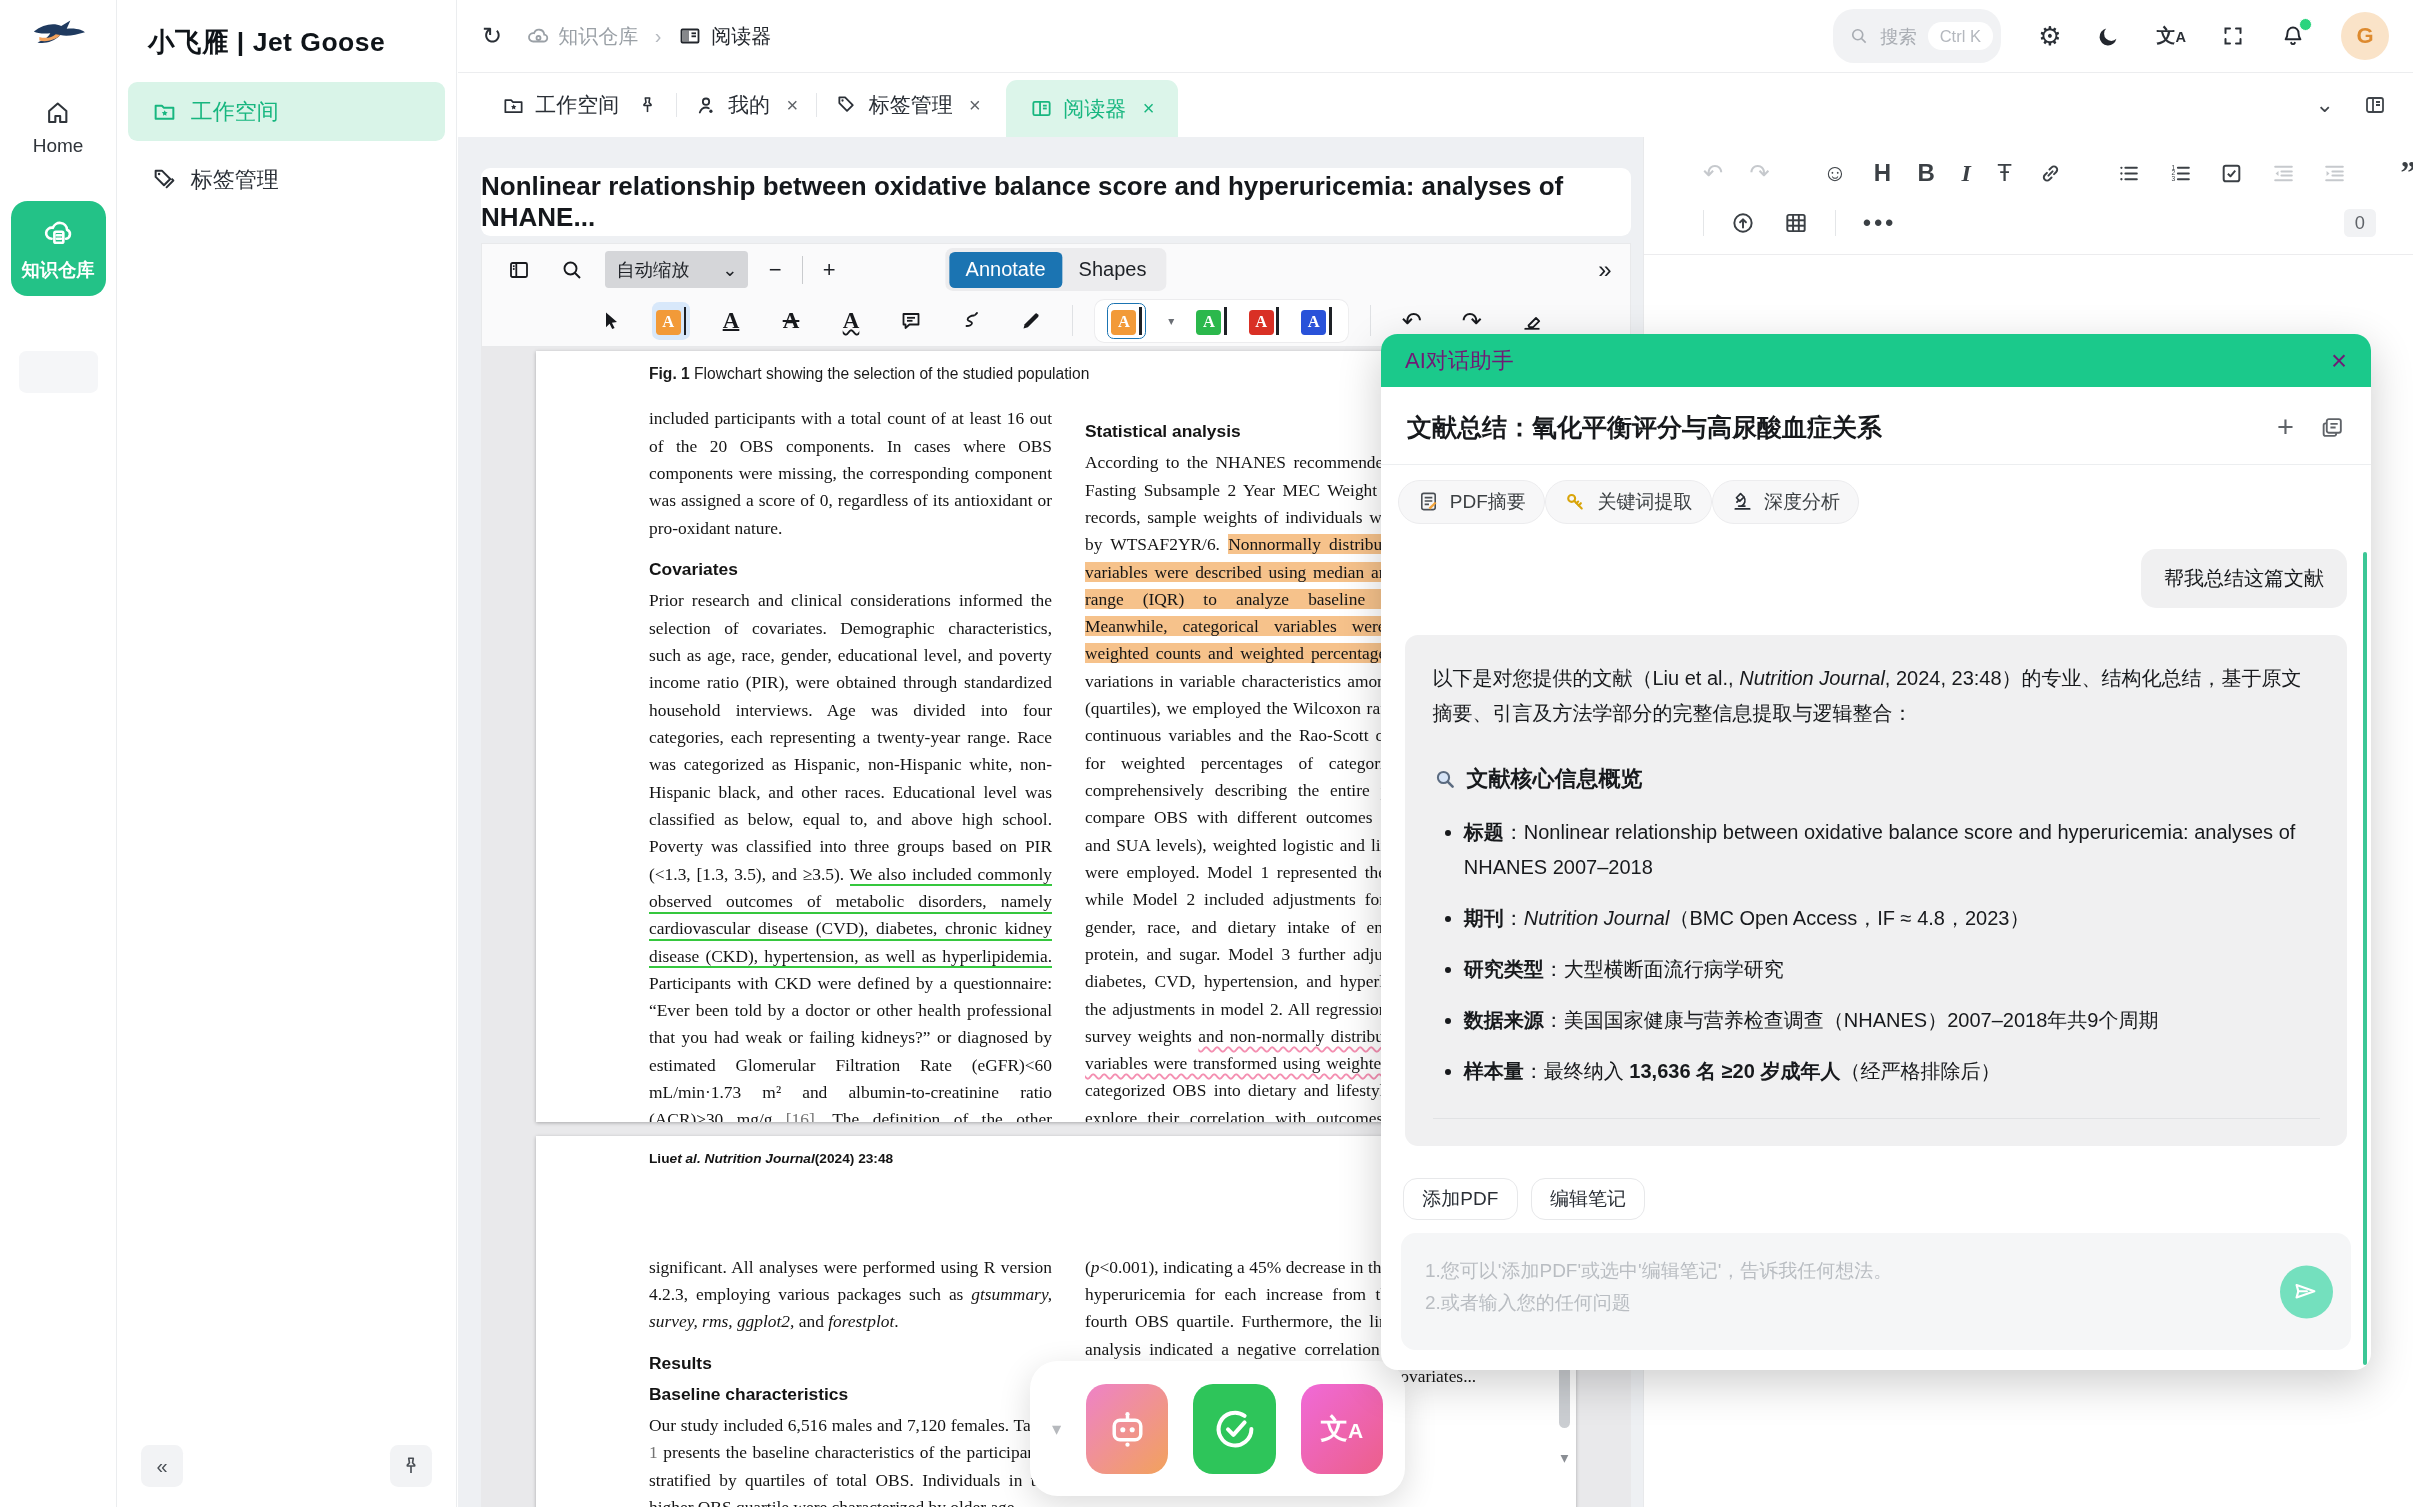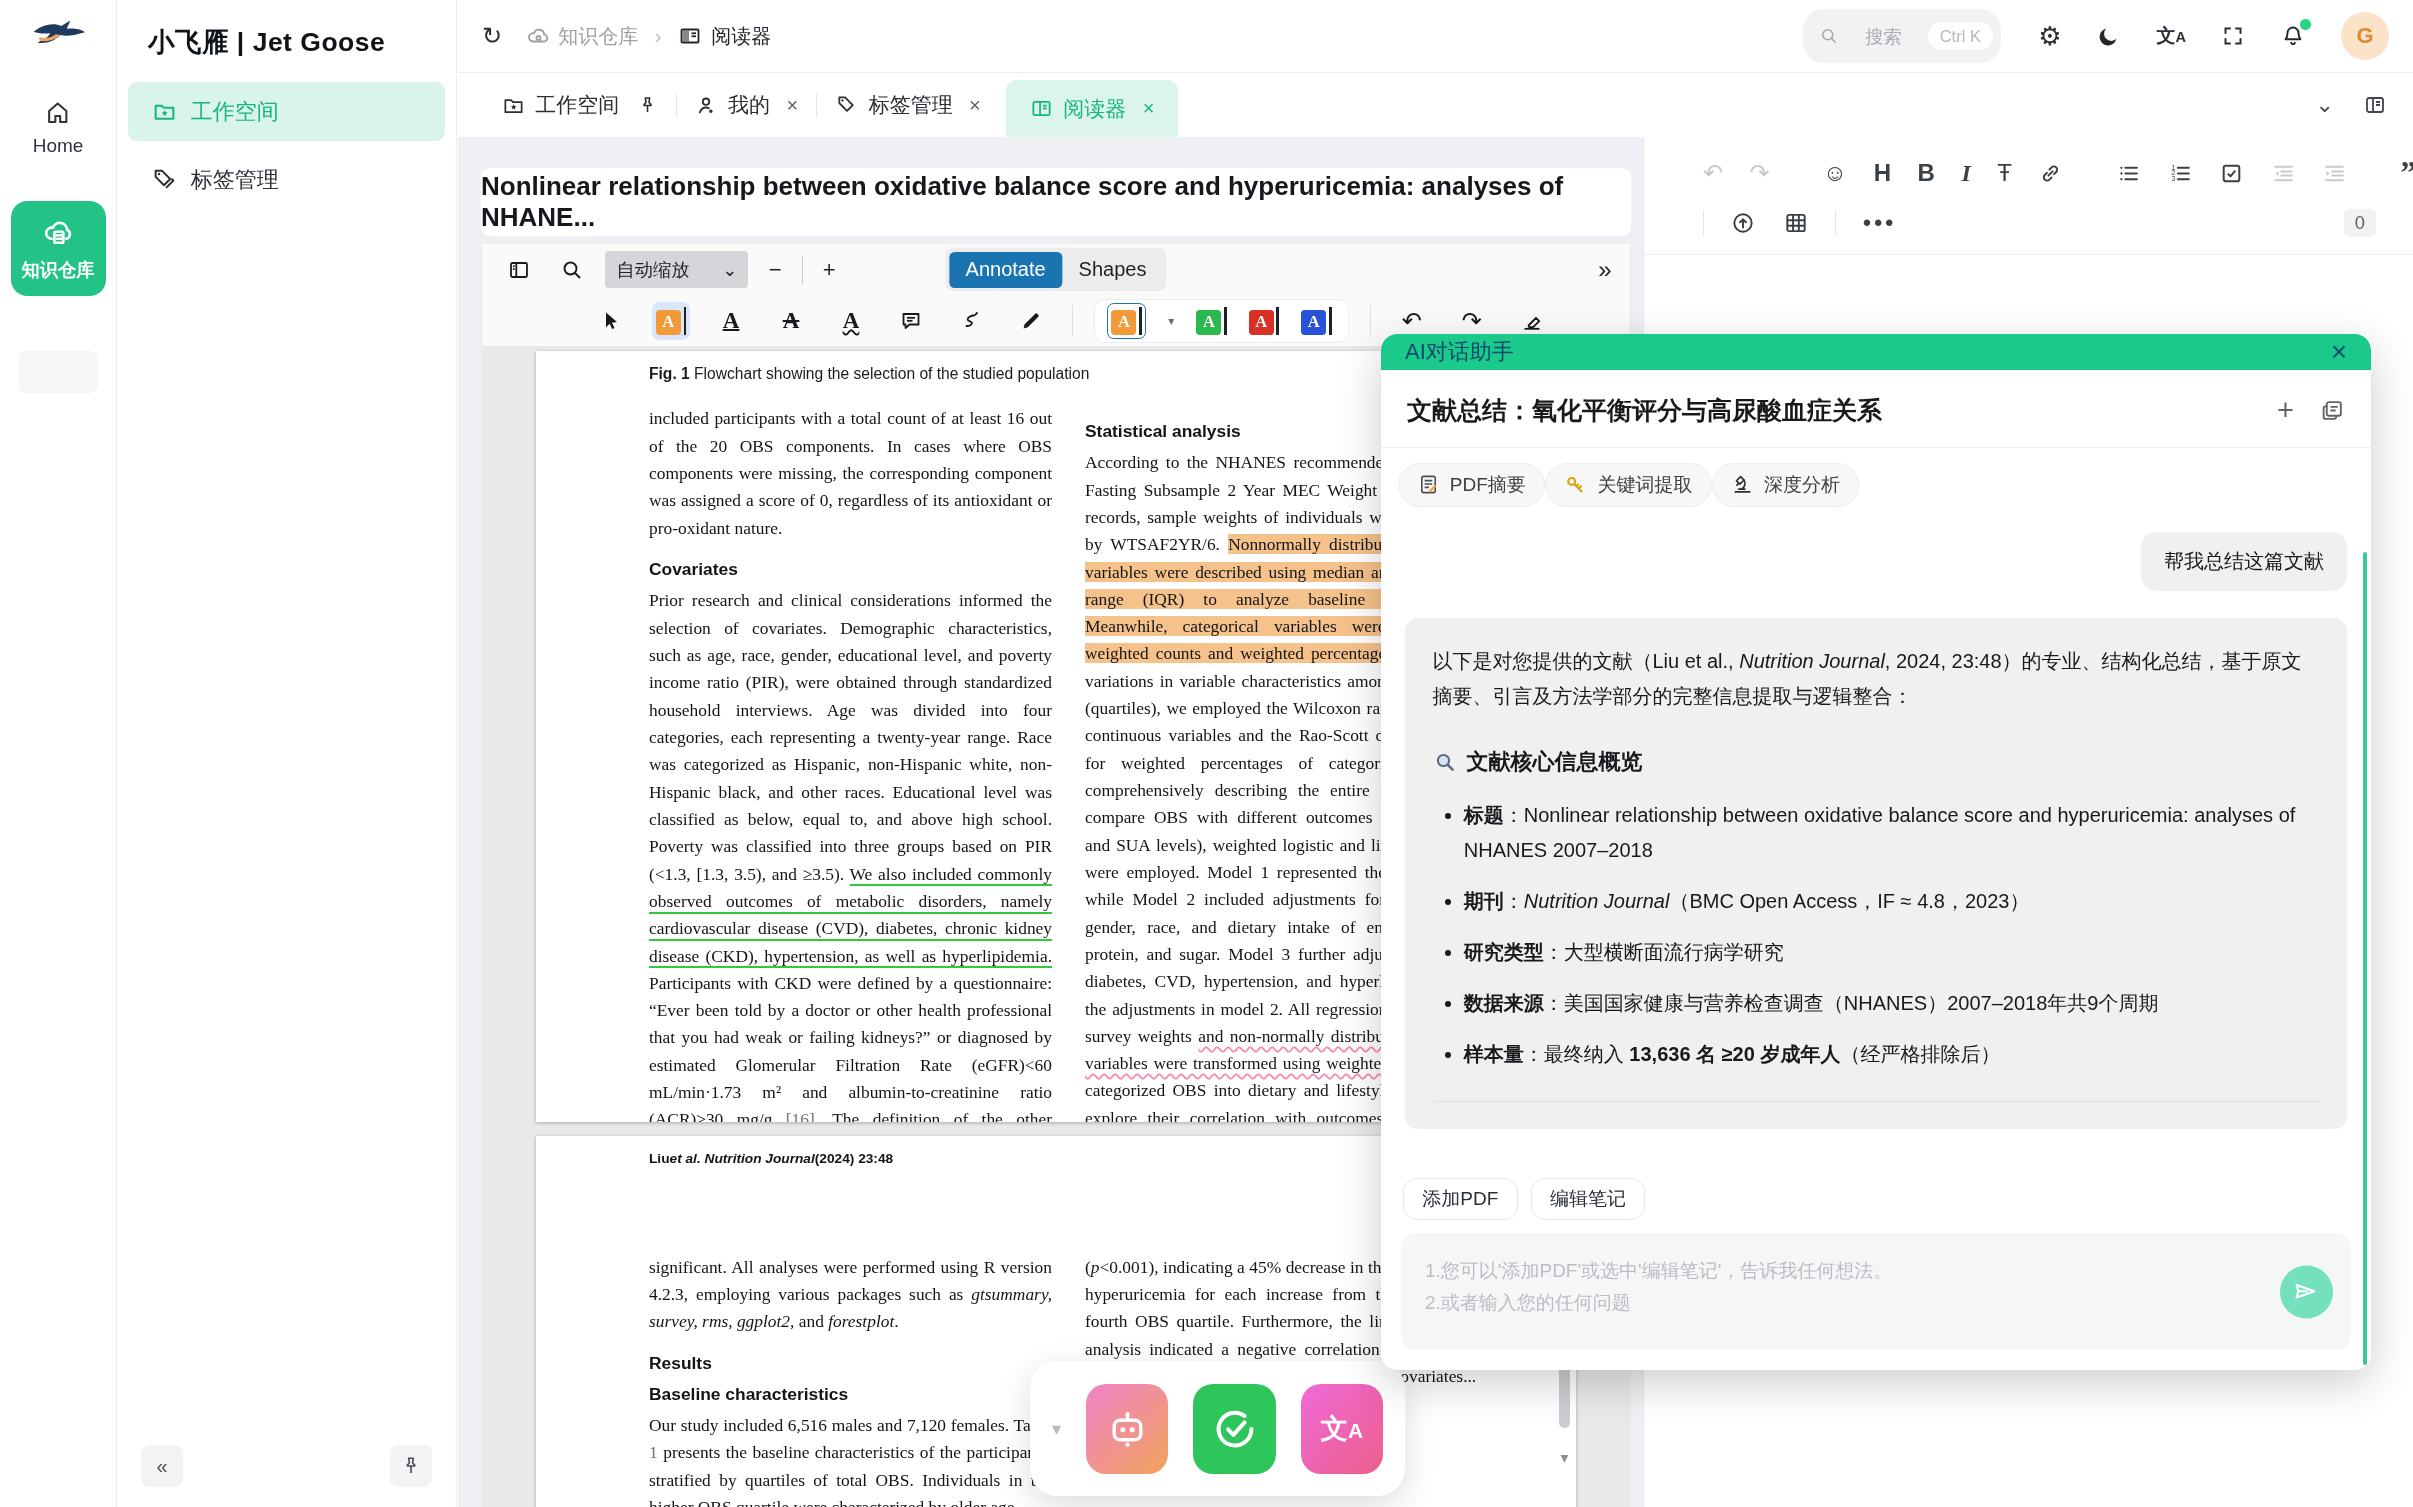--- a/index.html
+++ b/index.html
@@ -32,21 +32,21 @@
   .sq-btn{width:42px;height:42px;border-radius:8.2px;background:#f2f3f5;display:flex;align-items:center;justify-content:center;color:#4a4f55;font-size:20px}
 
   
   .main{position:absolute;left:458px;top:0;right:0;height:100%}
   .topbar{height:73px;background:#fff;border-bottom:0.9px solid #ecedef;display:flex;align-items:center;padding:0 24px;gap:24px}
   .tico{color:#2a2f36}
   .crumb{display:flex;align-items:center;gap:9.2px}
   .crumb-muted{color:#9aa0a6;font-size:20px;display:flex;align-items:center;gap:8.2px}
   .crumb-sep{color:#b4b8be;font-size:20px;margin:0 7.3px}
   .crumb-current{color:#22262c;font-size:20px;display:flex;align-items:center;gap:9.2px}
-  .search-pill{margin-left:auto;display:flex;align-items:center;gap:26px;background:#f1f2f4;border-radius:21px;height:54px;padding:0 8.2px 0 16.5px;color:#a8acb2;font-size:18.3px}
+  .search-pill{margin-left:auto;display:flex;align-items:center;gap:11px;background:#f1f2f4;border-radius:21px;height:54px;padding:0 8.2px 0 16.5px;color:#a8acb2;font-size:18.3px}
   .kbd{background:#fff;border-radius:13.7px;padding:4.6px 12px;font-size:16.5px;color:#b4b8be}
   .top-icons{display:flex;align-items:center;gap:35px;margin-left:13px;color:#2a2f36}
   .glyph26{font-size:24px}.glyph28{font-size:26px}
   .trans{font-size:19px;font-weight:bold;color:#2a2f36}
   .trans small{font-size:14.6px}
   .bell-wrap{position:relative}
   .dot{position:absolute;top:-4.6px;right:-5.5px;width:13px;height:13px;border-radius:50%;background:#2BD47E;border:1.8px solid #fff}
   .avatar{width:48px;height:48px;border-radius:50%;background:#FAE3C8;color:#DD8A2F;font-weight:bold;font-size:22px;display:flex;align-items:center;justify-content:center}
 
   .tabstrip{height:64px;background:#fff;display:flex;align-items:center;padding-left:26px}
@@ -112,21 +112,21 @@
   .dis{color:#c6c9cd}
   .ed-div{width:0.9px;height:26px;background:#e4e6e8}
   .edg{font-size:24px}
   .edg-b{font-weight:bold;font-size:24px}
   .edg-i{font-family:"Liberation Serif",serif;font-style:italic;font-weight:bold;font-size:24px}
   .quote-g{font-family:"Liberation Serif",serif;font-weight:bold;font-size:31px;line-height:18.3px}
   .counter{margin-left:auto;background:#f1f2f4;border-radius:5.5px;padding:2.7px 11px;font-size:18.3px;color:#5f6368}
 
   
   .ai{position:absolute;left:923px;top:197px;width:990px;height:1036px;background:#fff;border-radius:16.5px;box-shadow:0 13px 44px rgba(0,0,0,.20);z-index:50;display:flex;flex-direction:column;overflow:hidden}
-  .ai-head{height:36px;background:#1BC98B;color:#0c4a6e;display:flex;align-items:center;padding:0 24px;font-size:22px;flex:0 0 auto}
+  .ai-head{height:53px;background:#1BC98B;color:#701a75;display:flex;align-items:center;padding:0 24px;font-size:22px;flex:0 0 auto}
   .ai-x{margin-left:auto;font-size:27.5px;line-height:1}
   .ai-title-row{display:flex;align-items:center;padding:24px 26px 20px;border-bottom:0.9px solid #eceef0}
   .ai-title{font-size:25px;font-weight:bold;color:#17191c}
   .ai-title-icons{margin-left:auto;display:flex;align-items:center;gap:26px;color:#5f6368}
   .plus-g{font-size:29px;line-height:1}
   .ai-actions{display:flex;padding:14.6px 16.5px 9.2px}
   .chip{display:flex;align-items:center;gap:10px;background:#f7f7f8;border:0.9px solid #ececee;border-radius:22px;height:44px;padding:0 18.3px;font-size:19px;color:#3c4043}
   .ai-chat{flex:1;padding:3.7px 24px 0;overflow:hidden;display:flex;flex-direction:column}
   .u-bubble{margin-left:auto;background:#f0f0f1;border-radius:15px;padding:15.6px 23px;font-size:20px;color:#17191c;margin-top:13px}
   .a-bubble{margin-top:27.5px;background:#f0f0f1;border-radius:13px;padding:26px 27.5px;font-size:20px;line-height:1.75;color:#17191c;height:511px;overflow:hidden}

